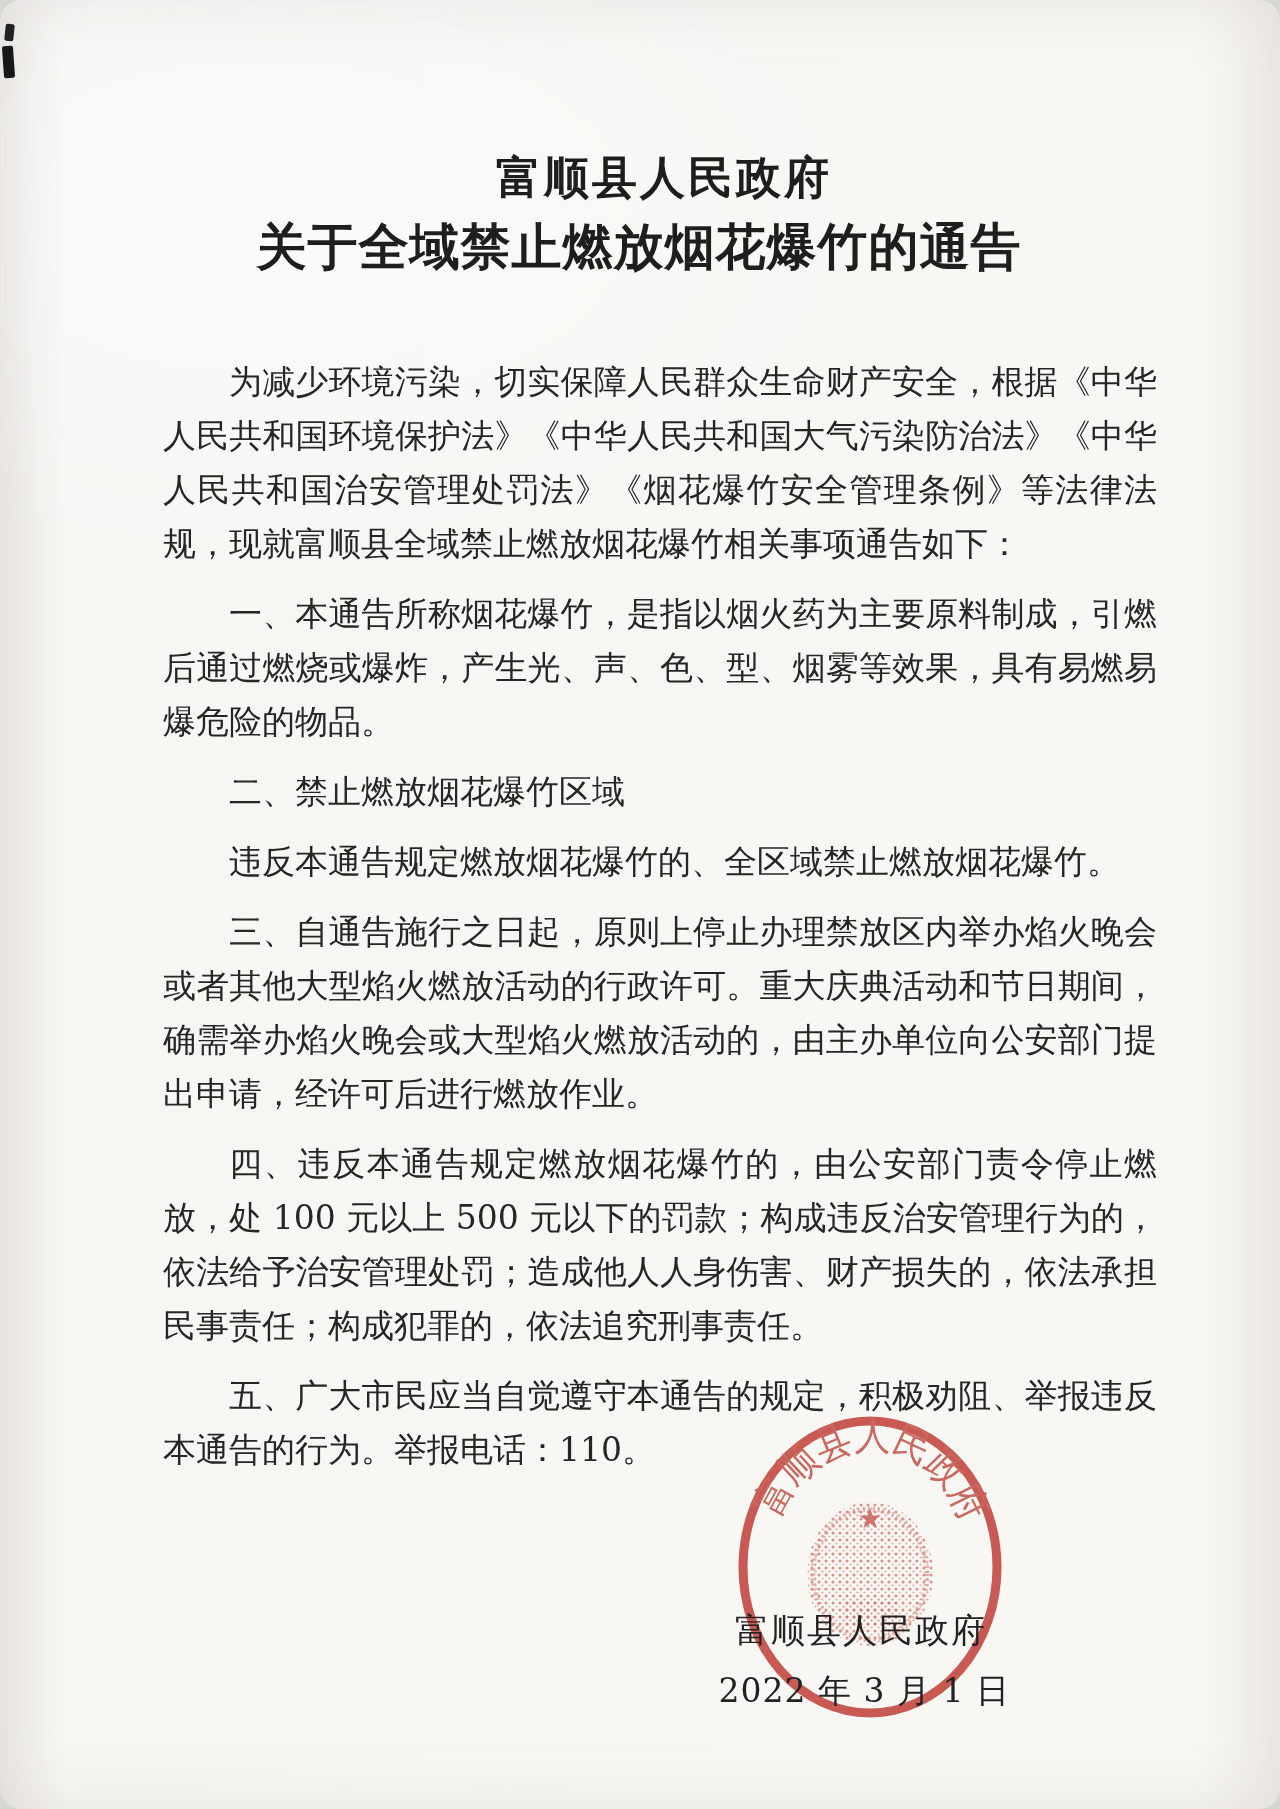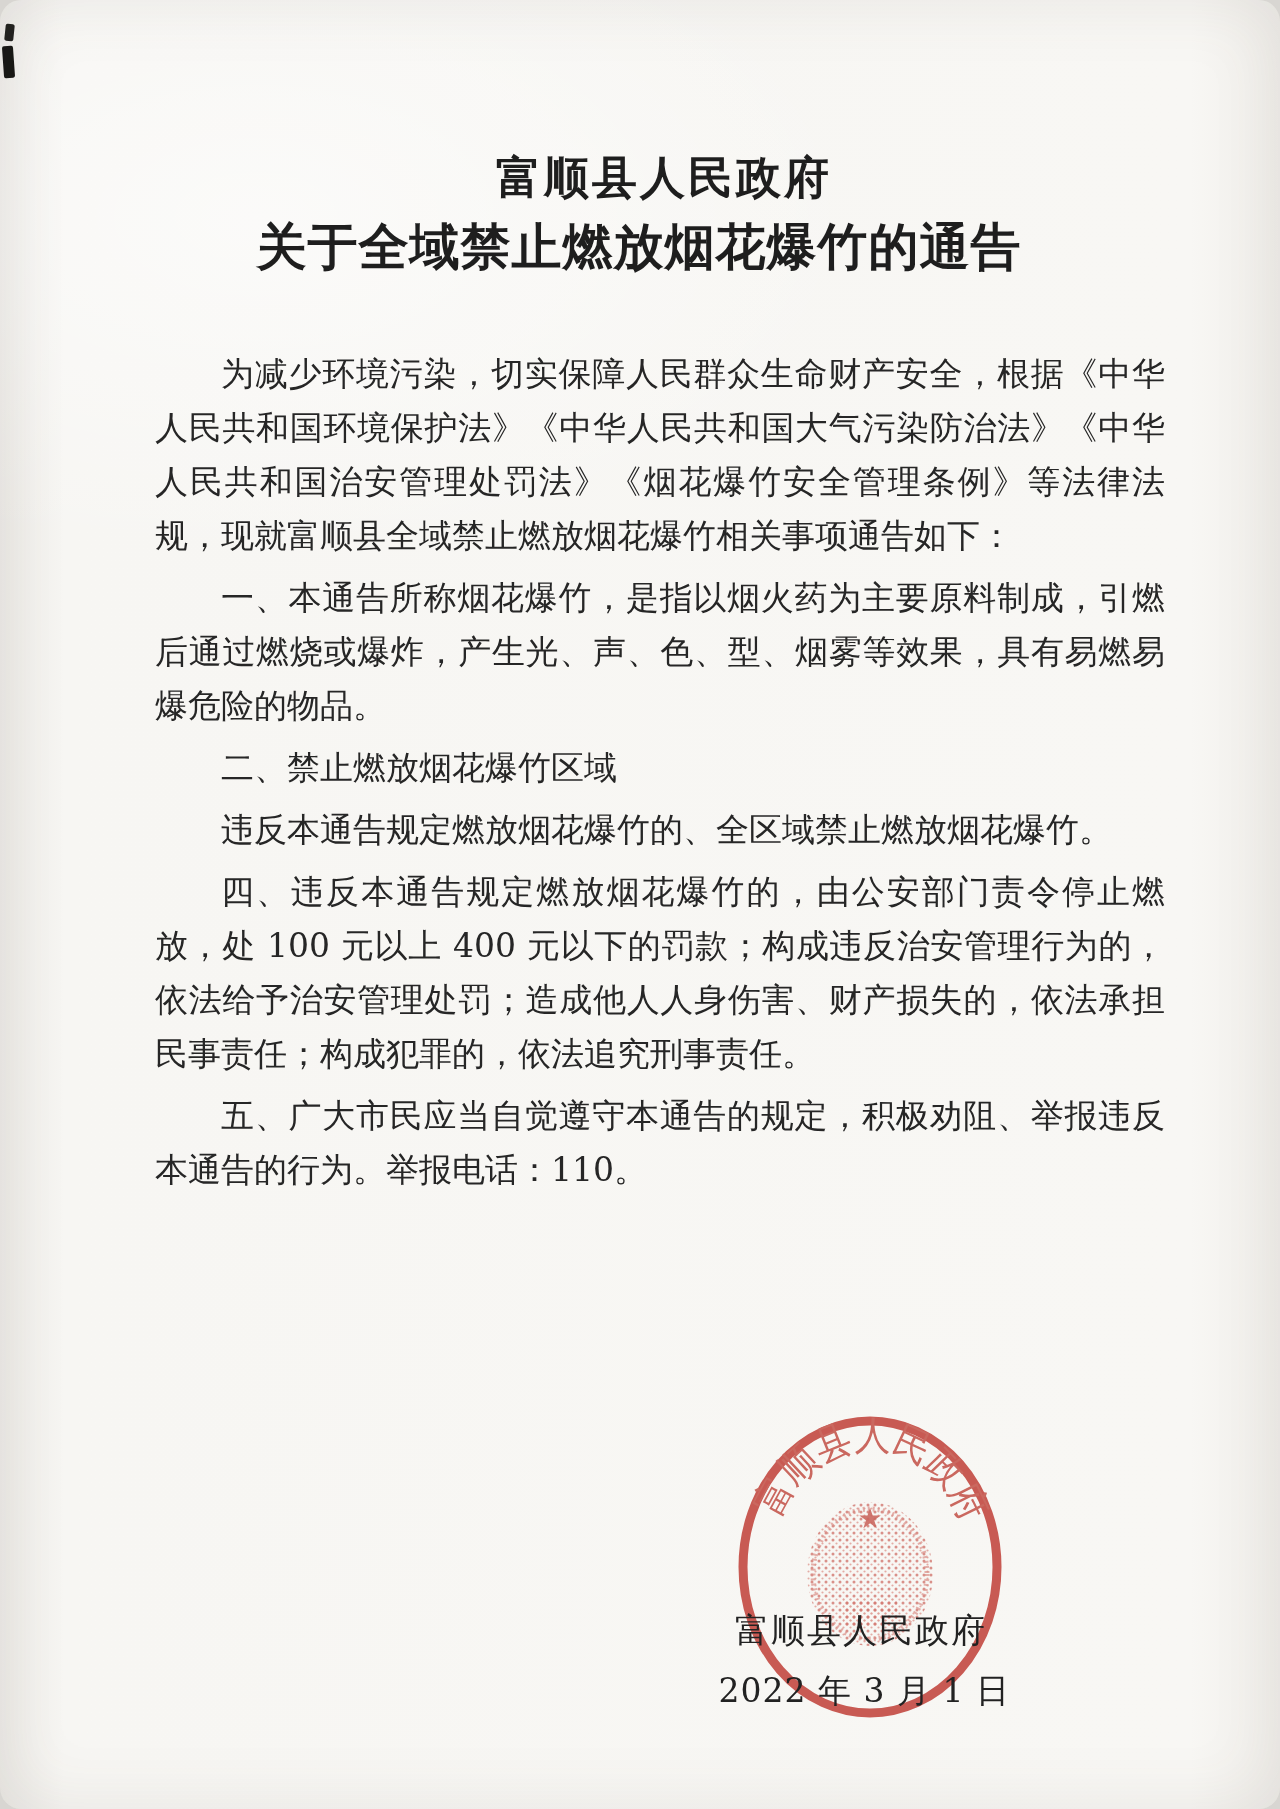--- a/index.html
+++ b/index.html
@@ -41,21 +41,21 @@
     position: absolute; left: 0; right: 2px; top: 214px;
     text-align: center;
     font-size: 50px; font-weight: bold; letter-spacing: 1px;
     color: #1e1e1e;
   }
   .body-text {
     position: absolute; left: 147px; top: 339px; width: 1026px;
     font-size: 33px; line-height: 54px;
     text-align: justify;
   }
-  .body-text p { margin: 8px; text-indent: 2em; }
+  .body-text p { margin: 16px; text-indent: 2em; }
   .seal-svg { position: absolute; left: 733px; top: 1412px; z-index: 1; }
   .signature {
     position: absolute; left: 735px; top: 1608px; width: 252px;
     text-align: center; font-size: 34px; letter-spacing: 2px; z-index: 2;
     color: #222;
   }
   .sign-date {
     position: absolute; left: 712px; top: 1669px; width: 298px;
     text-align: right; font-size: 33px; letter-spacing: 1px; z-index: 2;
     color: #222;
@@ -73,21 +73,22 @@
 
   <div class="title1">富顺县人民政府</div>
 
   <div class="title2">关于全域禁止燃放烟花爆竹的通告</div>
 
   <div class="body-text">
     <p>为减少环境污染，切实保障人民群众生命财产安全，根据《中华人民共和国环境保护法》《中华人民共和国大气污染防治法》《中华人民共和国治安管理处罚法》《烟花爆竹安全管理条例》等法律法规，现就富顺县全域禁止燃放烟花爆竹相关事项通告如下：</p>
     <p>一、本通告所称烟花爆竹，是指以烟火药为主要原料制成，引燃后通过燃烧或爆炸，产生光、声、色、型、烟雾等效果，具有易燃易爆危险的物品。</p>
     <p>二、禁止燃放烟花爆竹区域</p>
     <p>违反本通告规定燃放烟花爆竹的、全区域禁止燃放烟花爆竹。</p>
-    <p>四、违反本通告规定燃放烟花爆竹的，由公安部门责令停止燃放，处 100 元以上 400 元以下的罚款；构成违反治安管理行为的，依法给予治安管理处罚；造成他人人身伤害、财产损失的，依法承担民事责任；构成犯罪的，依法追究刑事责任。</p>
+    <p>三、自通告施行之日起，原则上停止办理禁放区内举办焰火晚会或者其他大型焰火燃放活动的行政许可。重大庆典活动和节日期间，确需举办焰火晚会或大型焰火燃放活动的，由主办单位向公安部门提出申请，经许可后进行燃放作业。</p>
+    <p>四、违反本通告规定燃放烟花爆竹的，由公安部门责令停止燃放，处 100 元以上 500 元以下的罚款；构成违反治安管理行为的，依法给予治安管理处罚；造成他人人身伤害、财产损失的，依法承担民事责任；构成犯罪的，依法追究刑事责任。</p>
     <p>五、广大市民应当自觉遵守本通告的规定，积极劝阻、举报违反本通告的行为。举报电话：110。</p>
   </div>
 
   <svg class="seal-svg" width="274" height="312" viewBox="0 0 274 312">
     <defs>
       <pattern id="dotpat" width="7" height="7" patternUnits="userSpaceOnUse">
         <circle cx="2" cy="2" r="1.5" fill="#cf6d64"></circle>
         <circle cx="5.5" cy="5.5" r="1.1" fill="#dd938b"></circle>
       </pattern>
       <filter id="sealblur" x="-5%" y="-5%" width="110%" height="110%">

